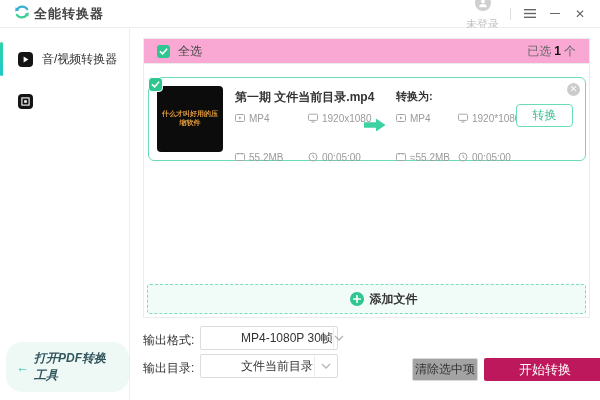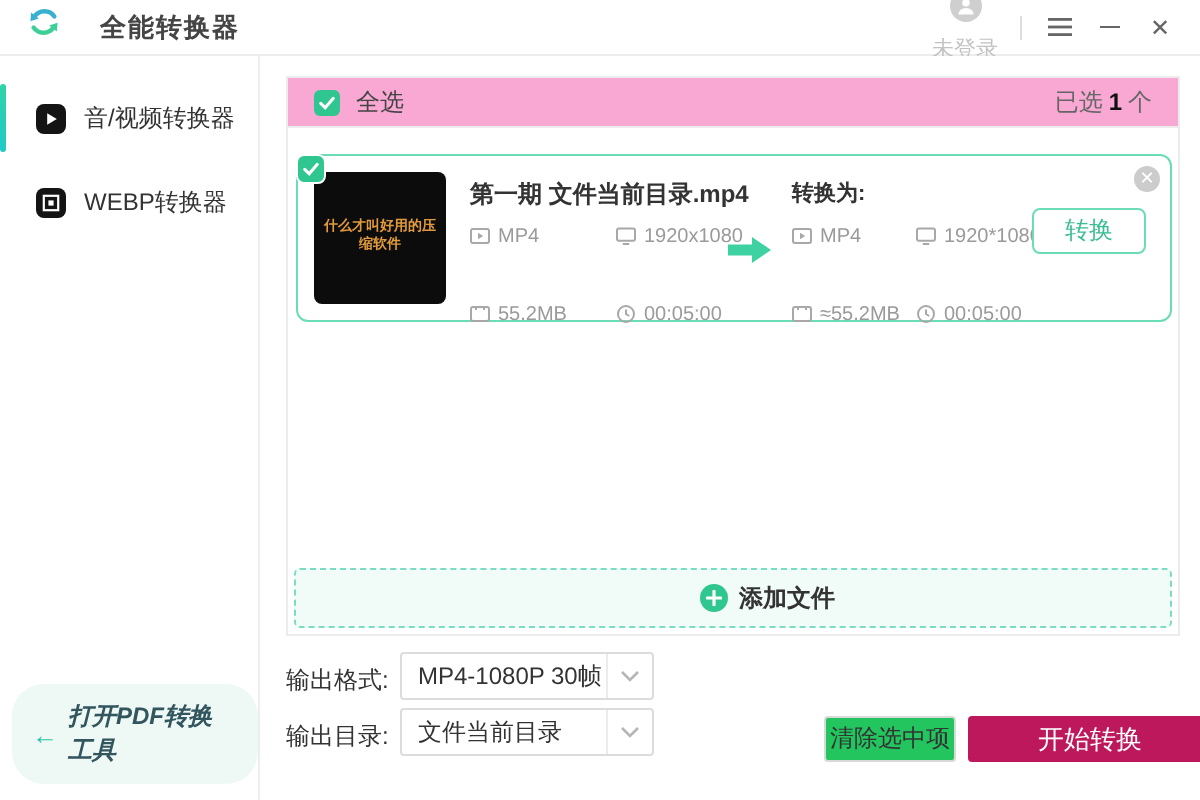--- a/index.html
+++ b/index.html
@@ -4,21 +4,21 @@
 <style>
   * { margin:0; padding:0; box-sizing:border-box; }
   html,body { width:600px; height:400px; overflow:hidden; background:#fff;
               font-family:"Liberation Sans","DejaVu Sans",sans-serif; }
   .app { position:relative; width:600px; height:400px; background:#fff; }
 
   
   .titlebar { position:absolute; left:0; top:0; width:600px; height:28px;
               background:#fff; border-bottom:1px solid #ededed;
               display:flex; align-items:center; }
-  .brand { display:flex; align-items:center; gap:20px; padding-left:14px; }
+  .brand { display:flex; align-items:center; gap:4px; padding-left:14px; }
   .app-title { font-size:13px; font-weight:700; color:#454545; letter-spacing:1px; }
   .tb-right { margin-left:auto; display:flex; align-items:center; gap:9px; padding-right:12px; }
   .avatar { width:16px; height:16px; border-radius:50%; background:#cfcfcf;
             display:flex; align-items:center; justify-content:center; }
   .login-status { font-size:11px; color:#c2c2c2; }
   .tb-divider { width:1px; height:12px; background:#ddd; margin:0 2px; }
   .winbtn { width:16px; height:16px; display:flex; align-items:center; justify-content:center;
             color:#666; font-size:12px; cursor:pointer; }
   .min-bar { width:10px; height:1.5px; background:#666; }
 
@@ -83,30 +83,30 @@
   
   .add-files { position:absolute; left:3px; right:3px; bottom:3px; height:30px;
                border:1px dashed #7addc3; border-radius:3px; background:#f1fbf8;
                display:flex; align-items:center; justify-content:center; gap:6px; cursor:pointer;padding-left:34px; }
   .plus-circle { width:14px; height:14px; border-radius:50%; background:#2fc690;
                  display:flex; align-items:center; justify-content:center; }
   .add-label { font-size:12px; color:#333; font-weight:600; }
 
   
   .out-label { position:absolute; left:13px; font-size:12px; color:#333; }
-  .out-select { position:absolute; left:70px; width:127px; height:24px; border:1px solid #dcdcdc;
-                border-radius:2px; background:#fff; display:flex; align-items:center; cursor:pointer; }
+  .out-select { position:absolute; left:70px; width:138px; height:24px; border:1px solid #dcdcdc;
+                border-radius:2px; background:#fff; display:flex; align-items:center; cursor:pointer;padding-left:32px; }
   .out-value { flex:1; font-size:12px; color:#333; padding-left:8px; white-space:nowrap; }
   .out-caret { width:23px; height:100%; border-left:1px solid #ececec;
                display:flex; align-items:center; justify-content:center; }
   .row1-label { top:304px; } .row1-sel { top:298px; }
   .row2-label { top:332px; } .row2-sel { top:326px; }
 
   .btn-clear { position:absolute; left:282px; top:330px; width:66px; height:23px;
-               background:#22c55e; border:1px solid #d9d9d9; border-radius:2px; color:#333;
+               background:#a3a3a3; border:1px solid #d9d9d9; border-radius:2px; color:#333;
                font-size:12px; display:flex; align-items:center; justify-content:center; cursor:pointer; }
   .btn-start { position:absolute; left:354px; top:330px; width:122px; height:23px;
                background:#be185d; border:none; border-radius:2px; color:#fff;
                font-size:13px; display:flex; align-items:center; justify-content:center; cursor:pointer; }
 </style>
 </head>
 <body>
 
 <div class="app">
 
@@ -159,21 +159,20 @@
         </span>
         <span class="side-label">音/视频转换器</span>
       </div>
       <div class="side-item">
         <span class="side-ico">
           <svg width="9" height="9" viewBox="0 0 9 9">
             <rect x="0.9" y="0.9" width="7.2" height="7.2" fill="none" stroke="#fff" stroke-width="1.1"></rect>
             <rect x="3.2" y="3.2" width="2.6" height="2.6" fill="#fff"></rect>
           </svg>
         </span>
-        <span class="side-label">WEBP转换器</span>
       </div>
     </div>
     <div class="pdf-pill">
       <span class="pdf-arrow">←</span>
       <span class="pdf-label">打开PDF转换工具</span>
     </div>
   </div>
 
   <div class="main">
 

